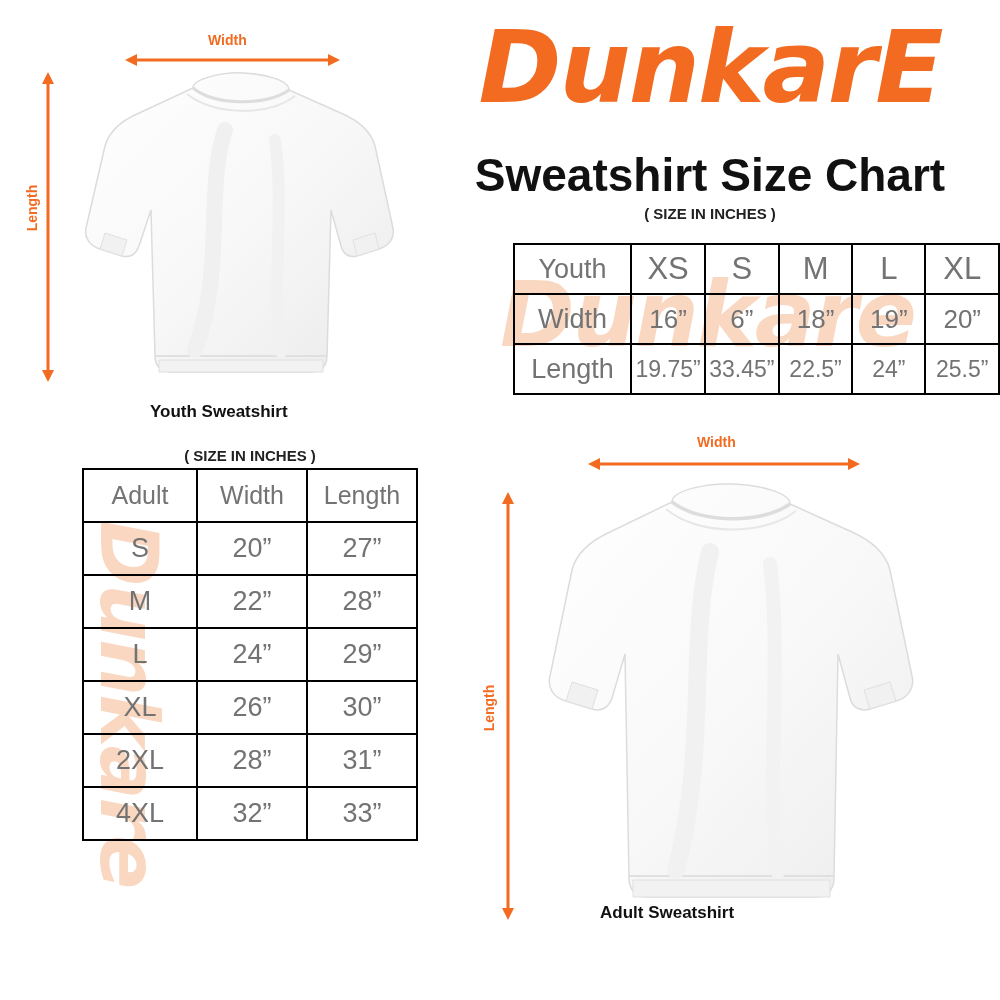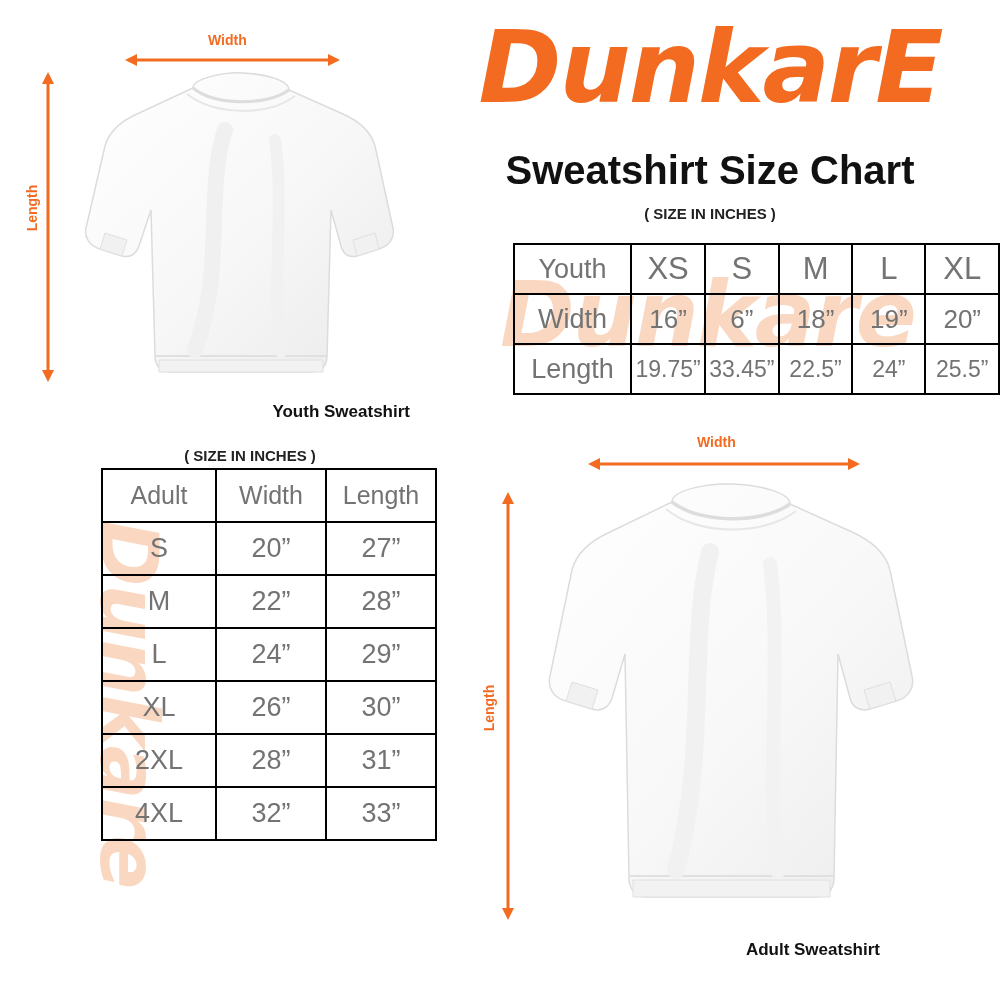--- a/index.html
+++ b/index.html
@@ -33,21 +33,21 @@
     line-height: 1;
     color: #F26B21;
     letter-spacing: -2px;
   }
   .chart-title {
     position: absolute;
     left: 430px;
     top: 148px;
     width: 560px;
     text-align: center;
-    font-size: 40px;
+    font-size: 46px;
     font-weight: bold;
     color: #111111;
   }
   .units-top {
     position: absolute;
     left: 430px;
     top: 205px;
     width: 560px;
     text-align: center;
     font-size: 15px;
@@ -97,21 +97,21 @@
   }
   #youth-table tr.hdr td.cell {
     font-size: 31px;
   }
   #youth-table tr.len td.cell {
     font-size: 23px;
   }
 
   
   #adult-table {
-    left: 101px;
+    left: 82px;
     top: 468px;
   }
   #adult-table td {
     height: 51px;
     font-size: 27px;
   }
   #adult-table td.c0 { width: 112px; }
   #adult-table td.c1 { width: 108px; }
   #adult-table td.c2 { width: 108px; }
   #adult-table tr.hdr td { font-size: 25px; }
@@ -142,27 +142,27 @@
     letter-spacing: -2px;
   }
 
   
   .shirt-wrap { position: absolute; }
   #youth-shirt-wrap { left: 75px; top: 70px; width: 330px; height: 330px; }
   #adult-shirt-wrap { left: 540px; top: 480px; width: 390px; height: 450px; }
 
   .caption {
     position: absolute;
-    text-align: right;
+    text-align: left;
     font-size: 17px;
     font-weight: bold;
     color: #111111;
   }
   #youth-caption { left: 150px; top: 402px; width: 260px; }
-  #adult-caption { left: 600px; top: 940px; width: 280px; }
+  #adult-caption { left: 600px; top: 903px; width: 280px; }
 
   
   .measure-label {
     position: absolute;
     font-size: 14px;
     font-weight: bold;
     color: #F26B21;
   }
   .vert-label {
     transform: rotate(-90deg);

